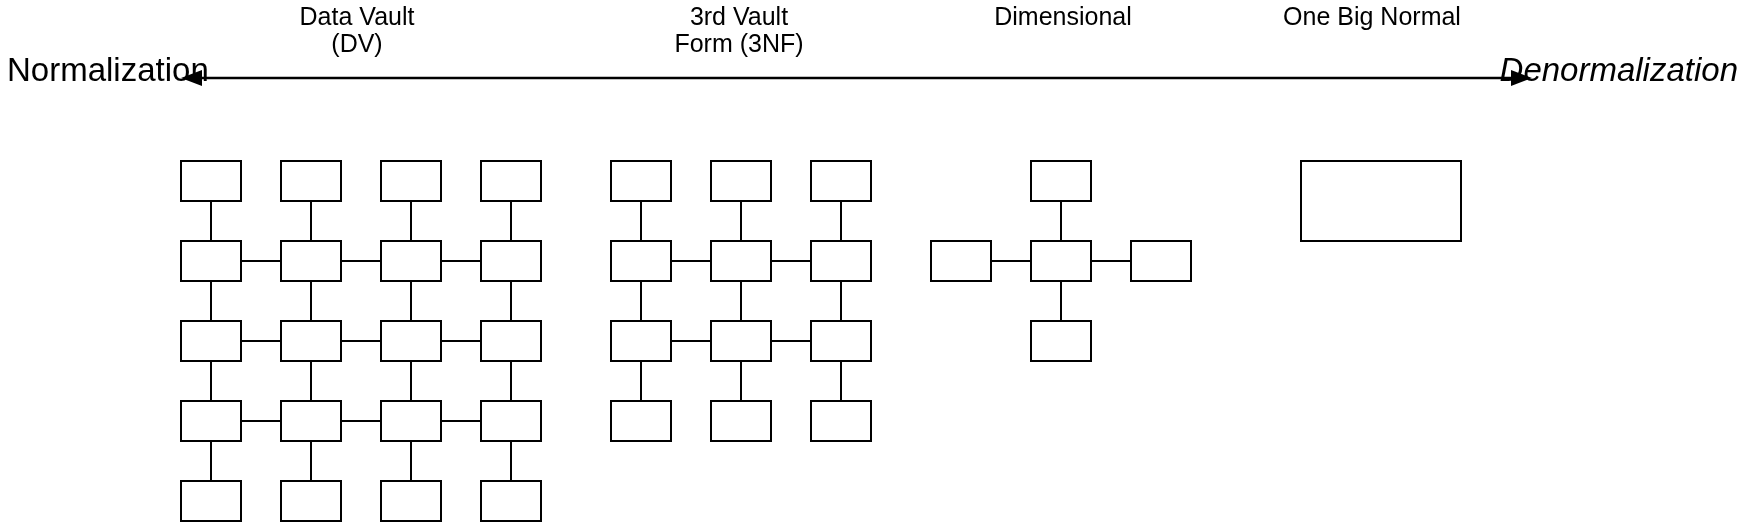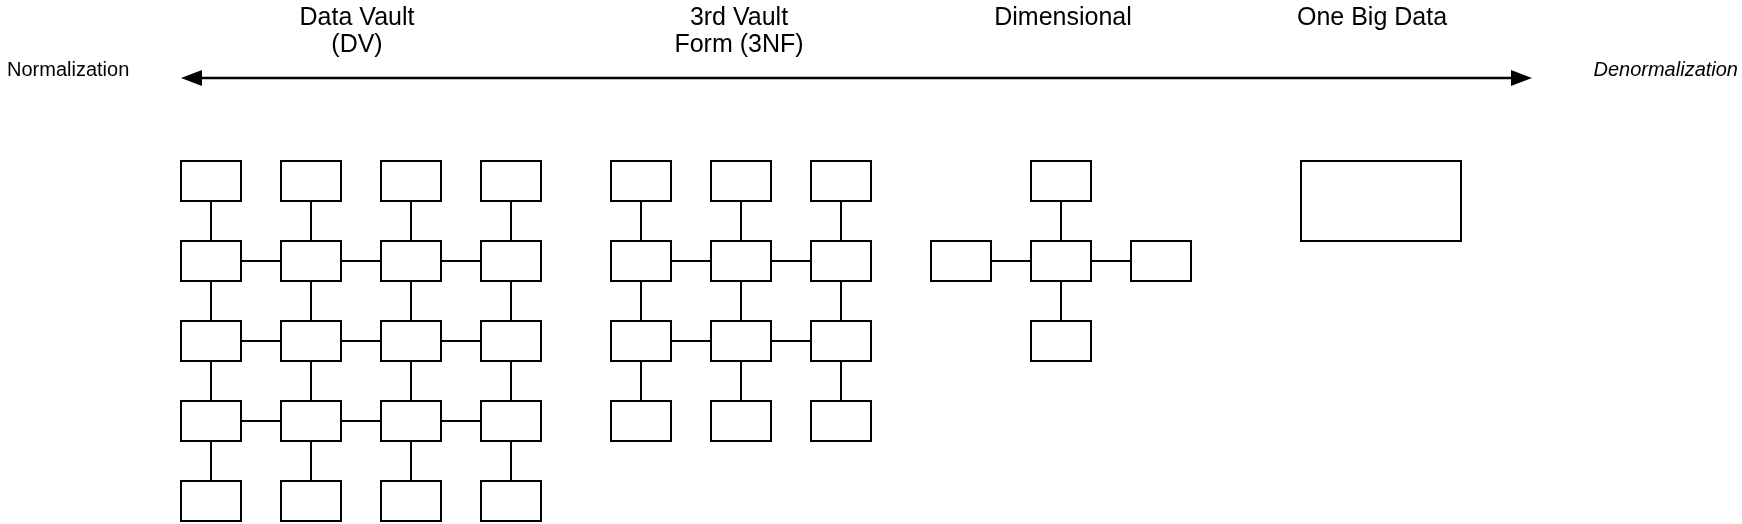--- a/index.html
+++ b/index.html
@@ -12,21 +12,21 @@
     font-family: "Liberation Sans", sans-serif;
     overflow: hidden;
   }
   .figures-layer {
     position: absolute;
     left: 0; top: 0;
   }
   .side-label {
     position: absolute;
     top: 56px;
-    font-size: 20px;
+    font-size: 33px;
     line-height: 27px;
     white-space: nowrap;
   }
   .side-label.left  { left: 7px; }
   .side-label.right { right: 4px; font-style: italic; }
   .method-label {
     position: absolute;
     top: 3px;
     transform: translateX(-50%);
     text-align: center;
@@ -138,16 +138,16 @@
   <div class="method-label" style="left: 739px;">
     <div>3rd Vault</div>
     <div>Form (3NF)</div>
   </div>
 
   <div class="method-label" style="left: 1063px;">
     <div>Dimensional</div>
   </div>
 
   <div class="method-label" style="left: 1372px;">
-    <div>One Big Data</div>
+    <div>One Big Normal</div>
   </div>
 
 </div>
 
 </body></html>

